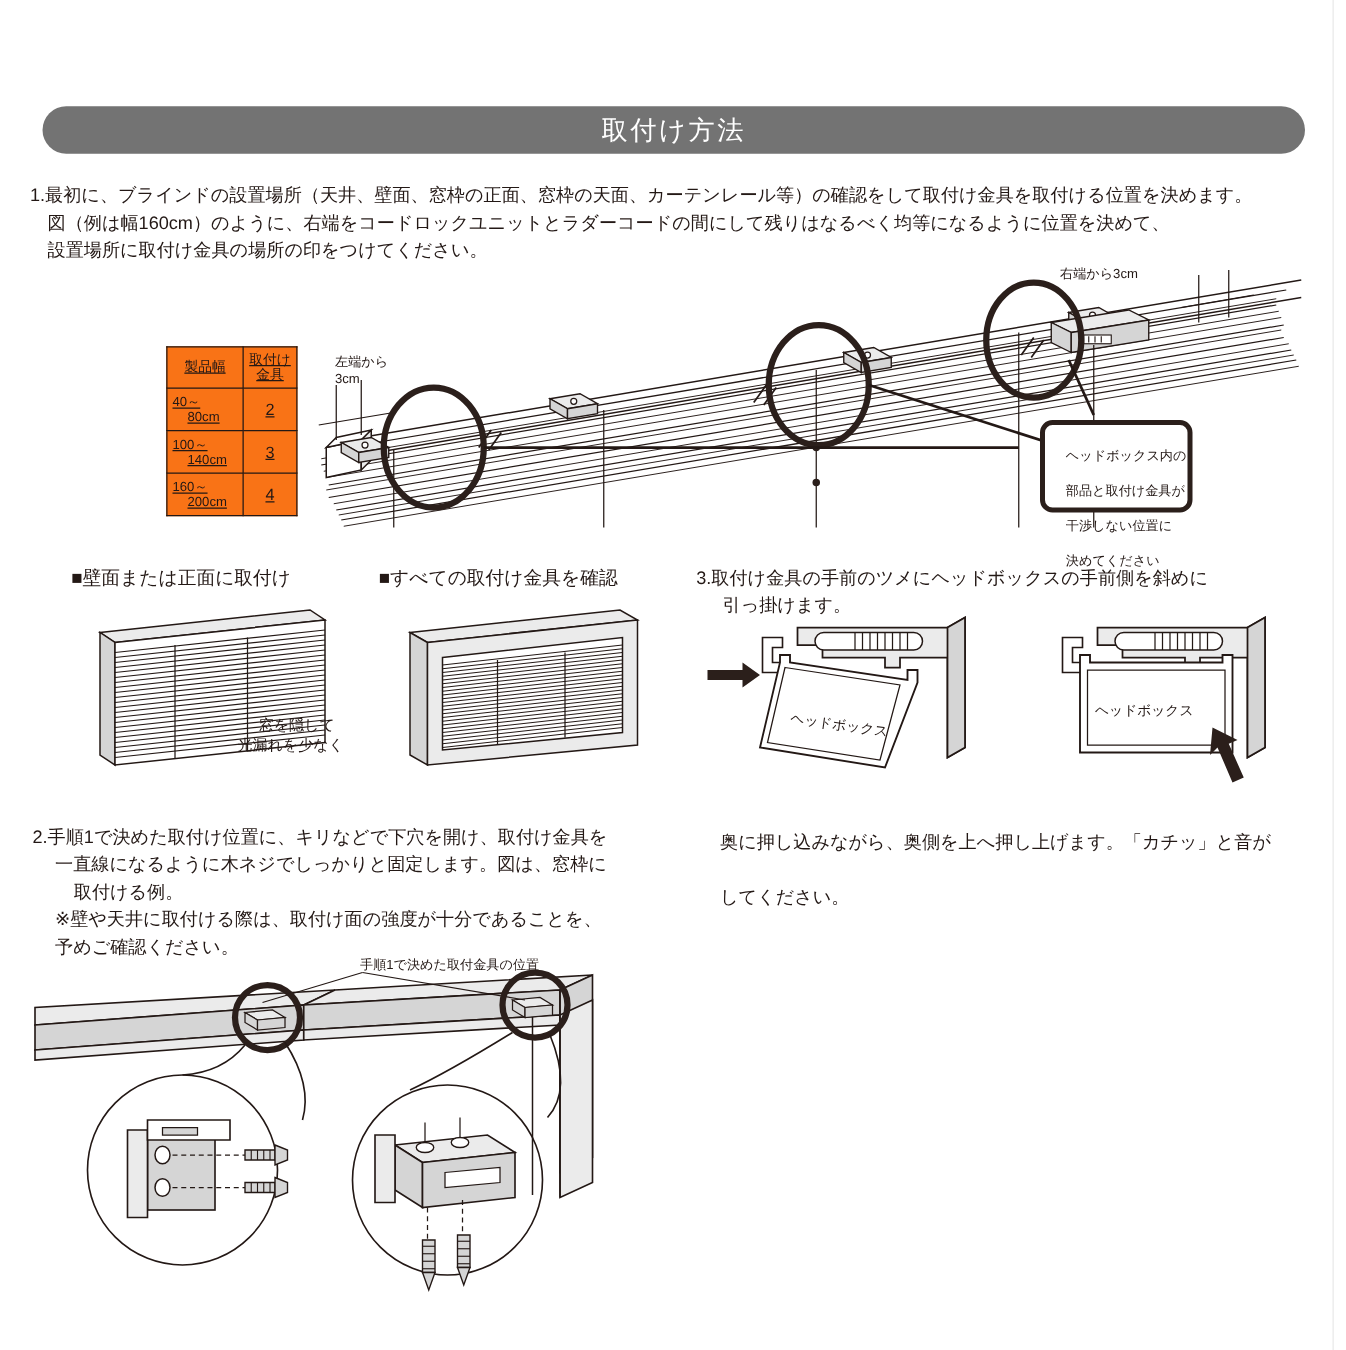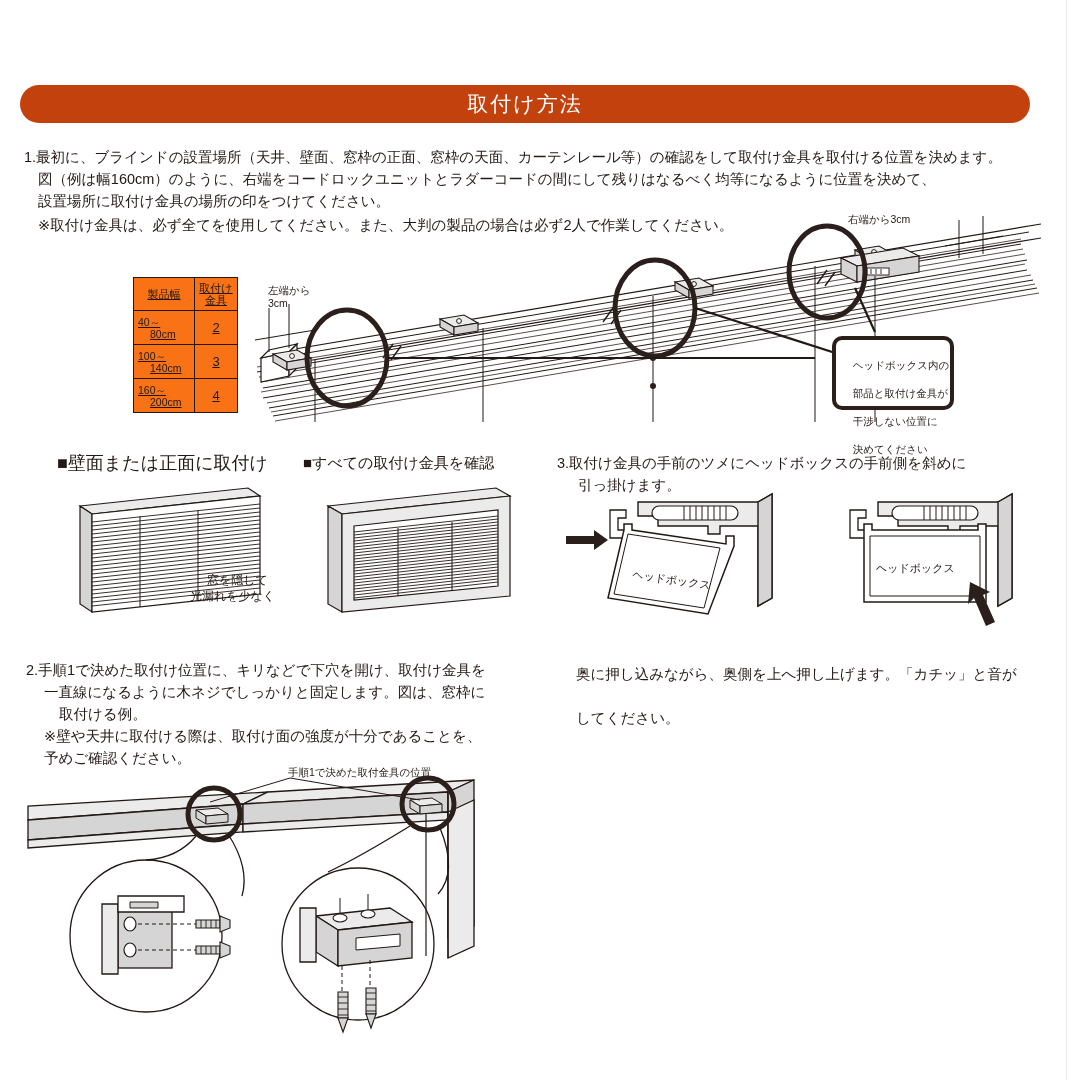--- a/index.html
+++ b/index.html
@@ -6,22 +6,22 @@
   body{
     width:1077px;height:1080px;position:relative;overflow:hidden;
     font-family:"Liberation Sans","DejaVu Sans",sans-serif;
     color:#231815;
   }
   #page{position:absolute;inset:0;background:#fff;}
   .page-rule{position:absolute;top:0;right:10px;width:1px;height:1080px;background:#e9e9e9;}
 
   
   .title-bar{
-    position:absolute;left:20px;top:85px;width:1010px;height:38px;
-    background:#c2410c;border-radius:19px;
+    position:absolute;left:34px;top:85px;width:1010px;height:38px;
+    background:#737373;border-radius:19px;
     display:flex;align-items:center;justify-content:center;
   }
   .title-bar .t{
     color:#ffffff;font-size:21px;letter-spacing:2px;font-weight:normal;
   }
 
   
   .ptext{position:absolute;font-size:14.5px;line-height:22px;white-space:pre;color:#231815;}
   .small{font-size:12px;line-height:16px;}
   .tiny{font-size:10.5px;line-height:13px;}
@@ -66,21 +66,20 @@
 
   <div class="page-rule"></div>
 
   <div class="title-bar">
     <span class="t">取付け方法</span>
   </div>
 
   <div class="ptext" style="left:24px;top:146px;">1.最初に、ブラインドの設置場所（天井、壁面、窓枠の正面、窓枠の天面、カーテンレール等）の確認をして取付け金具を取付ける位置を決めます。</div>
   <div class="ptext" style="left:38px;top:168px;">図（例は幅160cm）のように、右端をコードロックユニットとラダーコードの間にして残りはなるべく均等になるように位置を決めて、</div>
   <div class="ptext" style="left:38px;top:190px;">設置場所に取付け金具の場所の印をつけてください。</div>
-  <div class="ptext" style="left:38px;top:214px;">※取付け金具は、必ず全てを使用してください。また、大判の製品の場合は必ず2人で作業してください。</div>
 
   <table class="spec-table">
     <tbody>
         <tr>
       <th>製品幅</th>
       <th class="c2">
         <span>取付け</span><br>
         <span>金具</span>
       </th>
     </tr>
@@ -229,21 +228,21 @@
   <div class="ptext tiny" style="left:268px;top:297px;">3cm</div>
   <div class="ptext tiny" style="left:848px;top:213px;">右端から3cm</div>
 
   <div class="callout">
     <span>ヘッドボックス内の</span><br>
     <span>部品と取付け金具が</span><br>
     <span>干渉しない位置に</span><br>
     <span>決めてください</span>
   </div>
 
-  <div class="ptext" style="left:57px;top:452px;font-size:18px;">■壁面または正面に取付け</div>
+  <div class="ptext" style="left:57px;top:452px;font-size:15px;">■壁面または正面に取付け</div>
   <div class="ptext" style="left:303px;top:452px;font-size:15px;">■すべての取付け金具を確認</div>
 
   <div class="svgbox" style="left:68px;top:478px;">
     <svg width="200" height="140" viewBox="0 0 200 140">
 
       <path d="M12 28 L180 10 L192 18 L24 36 Z" class="fillltgrey" stroke-width="1.2"></path>
       <path d="M12 28 L12 126 L24 134 L24 36 Z" class="fillgrey" stroke-width="1.2"></path>
       <path d="M24 36 L192 18 L192 116 L24 134 Z" class="fillwhite" stroke-width="1.2"></path>
 
       <g class="ln" stroke-width="0.9">

